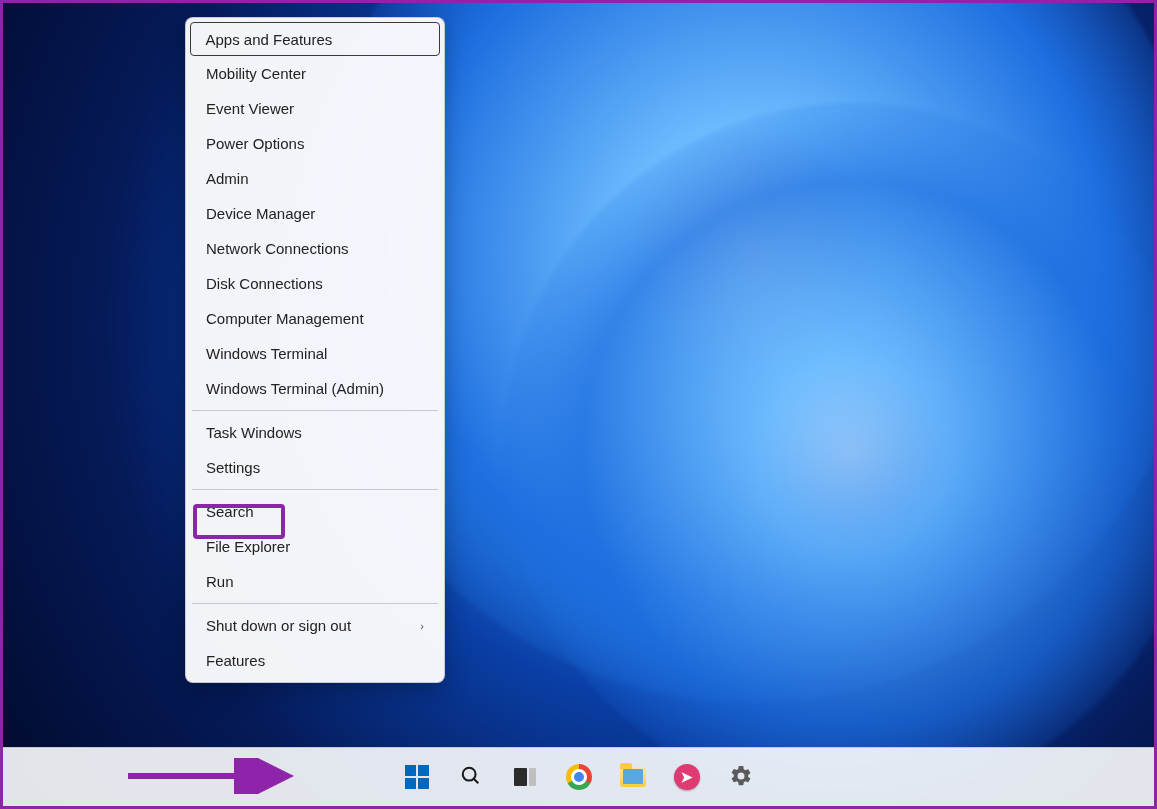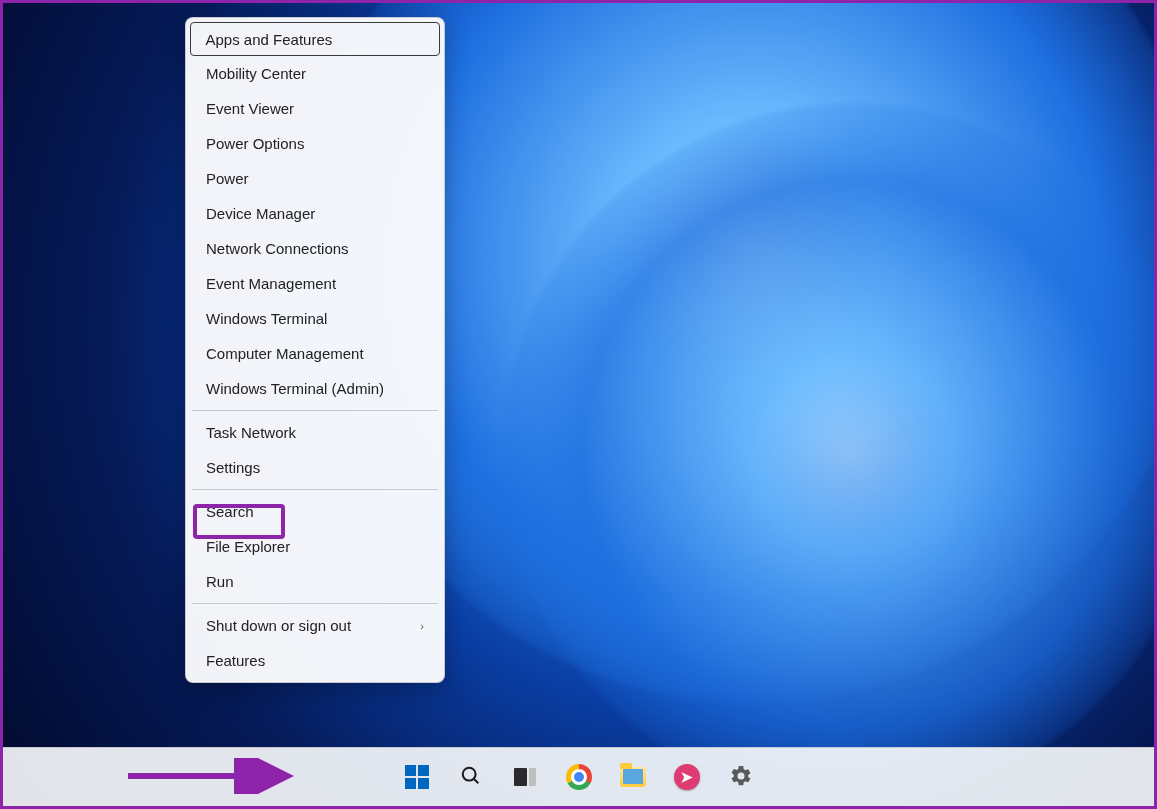--- a/index.html
+++ b/index.html
@@ -181,43 +181,43 @@
       <div class="cm-item">
         <span>Mobility Center</span>
       </div>
       <div class="cm-item">
         <span>Event Viewer</span>
       </div>
       <div class="cm-item">
         <span>Power Options</span>
       </div>
       <div class="cm-item">
-        <span>Power</span>
+        <span>Admin</span>
       </div>
       <div class="cm-item">
         <span>Device Manager</span>
       </div>
       <div class="cm-item">
         <span>Network Connections</span>
       </div>
       <div class="cm-item">
-        <span>Event Management</span>
+        <span>Disk Connections</span>
+      </div>
+      <div class="cm-item">
+        <span>Computer Management</span>
       </div>
       <div class="cm-item">
         <span>Windows Terminal</span>
       </div>
       <div class="cm-item">
-        <span>Computer Management</span>
-      </div>
-      <div class="cm-item">
         <span>Windows Terminal (Admin)</span>
       </div>
       <div class="cm-sep"></div>
       <div class="cm-item">
-        <span>Task Network</span>
+        <span>Task Windows</span>
       </div>
       <div class="cm-item">
         <span>Settings</span>
       </div>
       <div class="cm-sep"></div>
       <div class="cm-item">
         <span>Search</span>
       </div>
       <div class="cm-item">
         <span>File Explorer</span>

